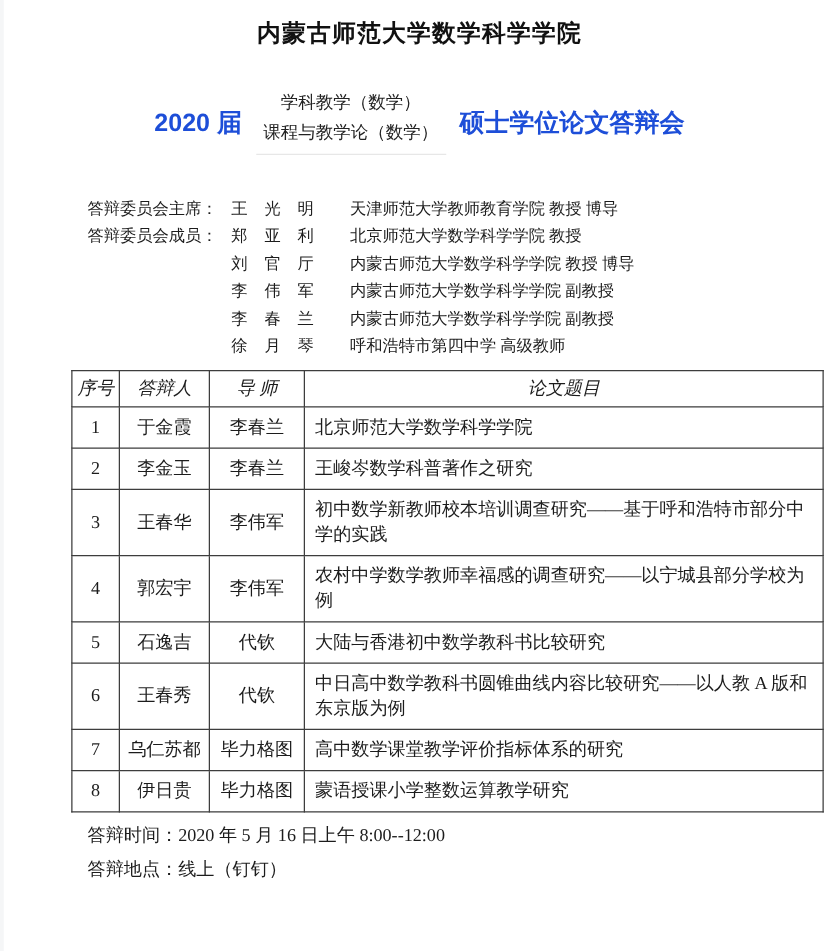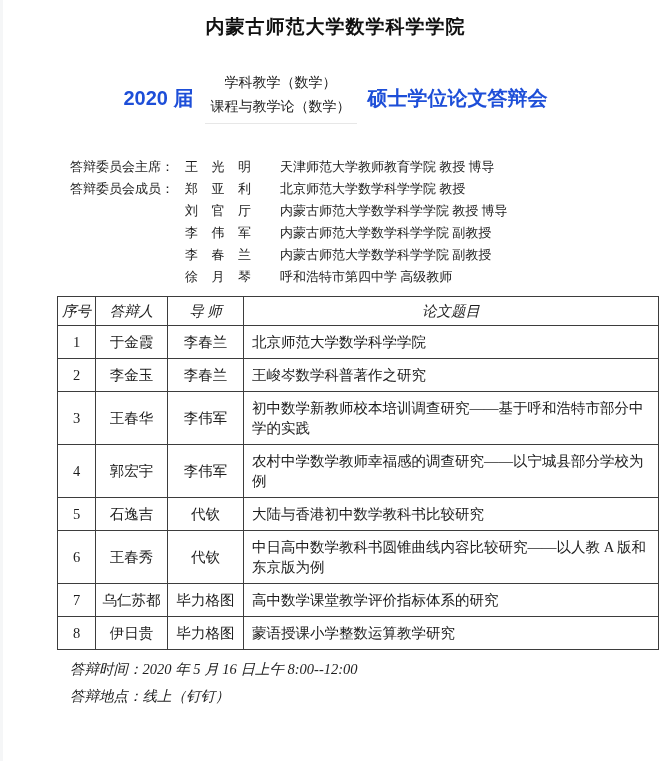--- a/index.html
+++ b/index.html
@@ -83,21 +83,21 @@
     text-align: left;
     padding: 6px 8px;
   }
   col.c-no    { width: 38px; }
   col.c-name2 { width: 72px; }
   col.c-adv   { width: 76px; }
   col.c-title { width: auto; }
 
   
   .footer { margin-top: 6px; padding-left: 70px; }
-  .footer-line { line-height: 27px; font-size: 14.5px; white-space: nowrap; font-style: italic; }
+  .footer-line { line-height: 27px; font-size: 14.5px; white-space: nowrap; }
 
   
   .scan-edge {
     position: absolute; left: 0; top: 0; bottom: 0; width: 3px;
     background: #f5f6f7;
   }
 </style>
 </head>
 <body>
 

